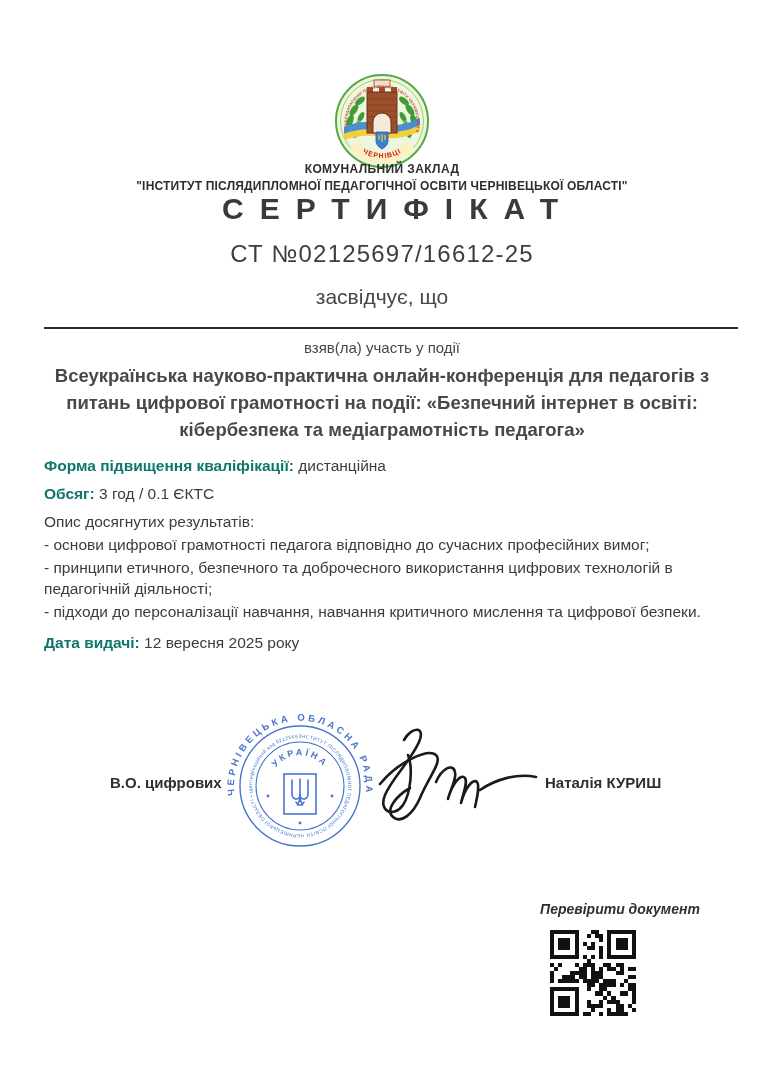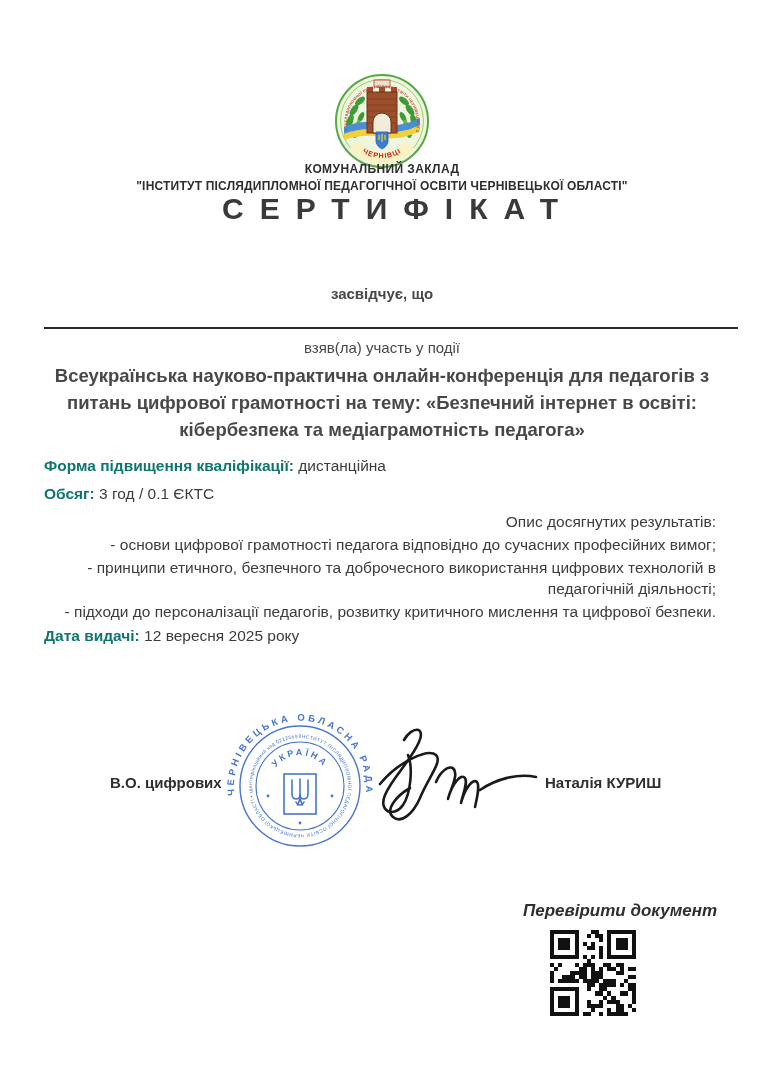--- a/index.html
+++ b/index.html
@@ -6,41 +6,41 @@
   .page{position:relative;width:764px;height:1080px;background:#ffffff;overflow:hidden;
         font-family:"Liberation Sans",sans-serif;color:#3a3a3a;}
   .abs{position:absolute;}
   .ctr{left:0;right:0;text-align:center;}
 
   .org-type{top:162px;font-size:12px;font-weight:700;letter-spacing:.4px;color:#2e2e2e;}
   .org-name{top:179px;font-size:12px;font-weight:700;letter-spacing:.2px;color:#2e2e2e;}
   .cert-title{top:192px;font-size:30px;font-weight:700;letter-spacing:16px;padding-left:32px;color:#3a3a3a;}
   .cert-number{top:240px;font-size:24px;font-weight:300;letter-spacing:1.2px;color:#3d3d3d;}
 
-  .certifies{top:285px;font-size:15px;color:#474747;font-weight:bold;}
+  .certifies{top:285px;font-size:21px;color:#474747;}
   .recipient{top:298px;font-size:23px;font-weight:600;font-style:italic;color:#333;}
   .name-line{top:327px;left:44px;width:694px;height:0;border-top:2px solid #2b2b2b;}
   .participation{top:339px;font-size:15px;color:#474747;}
 
   .event-title{top:362px;left:30px;right:30px;text-align:center;font-size:18.5px;font-weight:700;
                line-height:27px;color:#484848;}
 
   .details{top:455px;left:44px;right:48px;font-size:15.5px;line-height:21px;color:#3c3c3c;}
   .details p{margin:0 0 7px 0;}
-  .details p.tight{margin-bottom:2px;text-align:right;}
+  .details p.tight{margin-bottom:2px;}
   .details .lbl{font-weight:700;color:#0f766e;}
-  .details .last{margin-top:3px;}
+  .details .last{margin-top:10px;}
 
   .director{left:110px;top:774px;font-size:15px;font-weight:600;color:#2f2f2f;}
   .signer{left:545px;top:774px;font-size:15px;font-weight:600;color:#2f2f2f;}
   .seal-wrap{left:220px;top:706px;width:160px;height:160px;}
   .sig-wrap{left:352px;top:720px;width:190px;height:112px;}
 
   .verify-label{left:505px;top:901px;width:230px;text-align:center;
-                font-size:17px;font-weight:700;font-style:italic;color:#2f2f2f;}
+                font-size:14px;font-weight:700;font-style:italic;color:#2f2f2f;}
   .qr-wrap{left:550px;top:930px;width:86px;height:86px;}
 
   .logo-wrap{left:334px;top:73px;width:96px;height:96px;}
   svg{display:block;}
 </style>
 </head>
 <body>
 
 <div class="page">
 
@@ -93,40 +93,41 @@
 
       <text font-size="3.6" font-weight="700" fill="#c0392b" letter-spacing="0.3" font-family="Liberation Sans, sans-serif">
         <textPath href="#logoArcTop" startOffset="50%" text-anchor="middle">ІНСТИТУТ ПІСЛЯДИПЛОМНОЇ ПЕДАГОГІЧНОЇ ОСВІТИ ЧЕРНІВЕЦЬКОЇ ОБЛАСТІ</textPath>
       </text>
     </svg>
   </div>
 
   <div class="abs ctr org-type">КОМУНАЛЬНИЙ ЗАКЛАД</div>
   <div class="abs ctr org-name">"ІНСТИТУТ ПІСЛЯДИПЛОМНОЇ ПЕДАГОГІЧНОЇ ОСВІТИ ЧЕРНІВЕЦЬКОЇ ОБЛАСТІ"</div>
   <div class="abs ctr cert-title">СЕРТИФІКАТ</div>
+  <div class="abs ctr cert-number">СТ №02125697/16612-25</div>
 
   <div class="abs ctr certifies">засвідчує, що</div>
   <div class="abs name-line"></div>
   <div class="abs ctr participation">взяв(ла) участь у події</div>
 
-  <div class="abs event-title">Всеукраїнська науково-практична онлайн-конференція для педагогів з питань цифрової грамотності на тему: «Безпечний інтернет в освіті: кібербезпека та медіаграмотність педагога»</div>
+  <div class="abs event-title">Всеукраїнська науково-практична онлайн-конференція для педагогів з питань цифрової грамотності на події: «Безпечний інтернет в освіті: кібербезпека та медіаграмотність педагога»</div>
 
   <div class="abs details">
     <p>
       <span class="lbl">Форма підвищення кваліфікації:</span>
       <span>дистанційна</span>
     </p>
     <p>
       <span class="lbl">Обсяг:</span>
       <span>3 год / 0.1 ЄКТС</span>
     </p>
     <p class="tight">Опис досягнутих результатів:</p>
     <p class="tight">- основи цифрової грамотності педагога відповідно до сучасних професійних вимог;</p>
     <p class="tight">- принципи етичного, безпечного та доброчесного використання цифрових технологій в педагогічній діяльності;</p>
-    <p class="tight">- підходи до персоналізації педагогів, розвитку критичного мислення та цифрової безпеки.</p>
+    <p class="tight">- підходи до персоналізації навчання, навчання критичного мислення та цифрової безпеки.</p>
     <p class="last">
       <span class="lbl">Дата видачі:</span>
       <span>12 вересня 2025 року</span>
     </p>
   </div>
 
   <div class="abs director">В.О. цифрових</div>
 
   <div class="abs seal-wrap">
     <svg width="160" height="160" viewBox="0 0 160 160">

